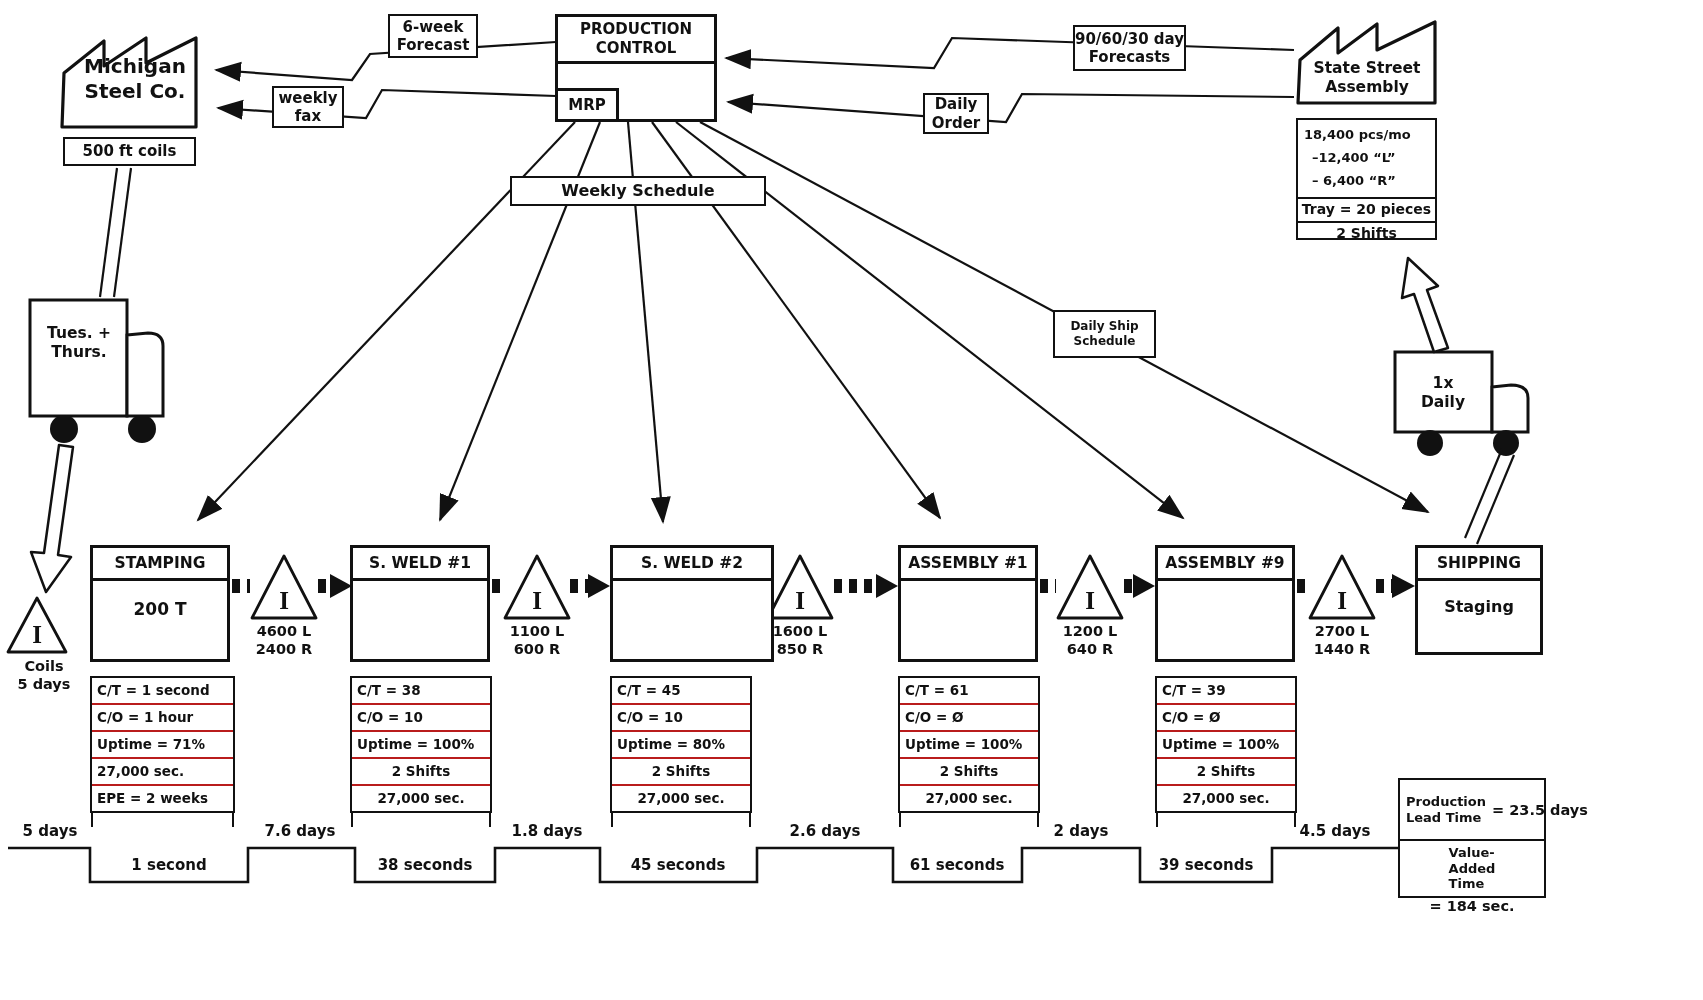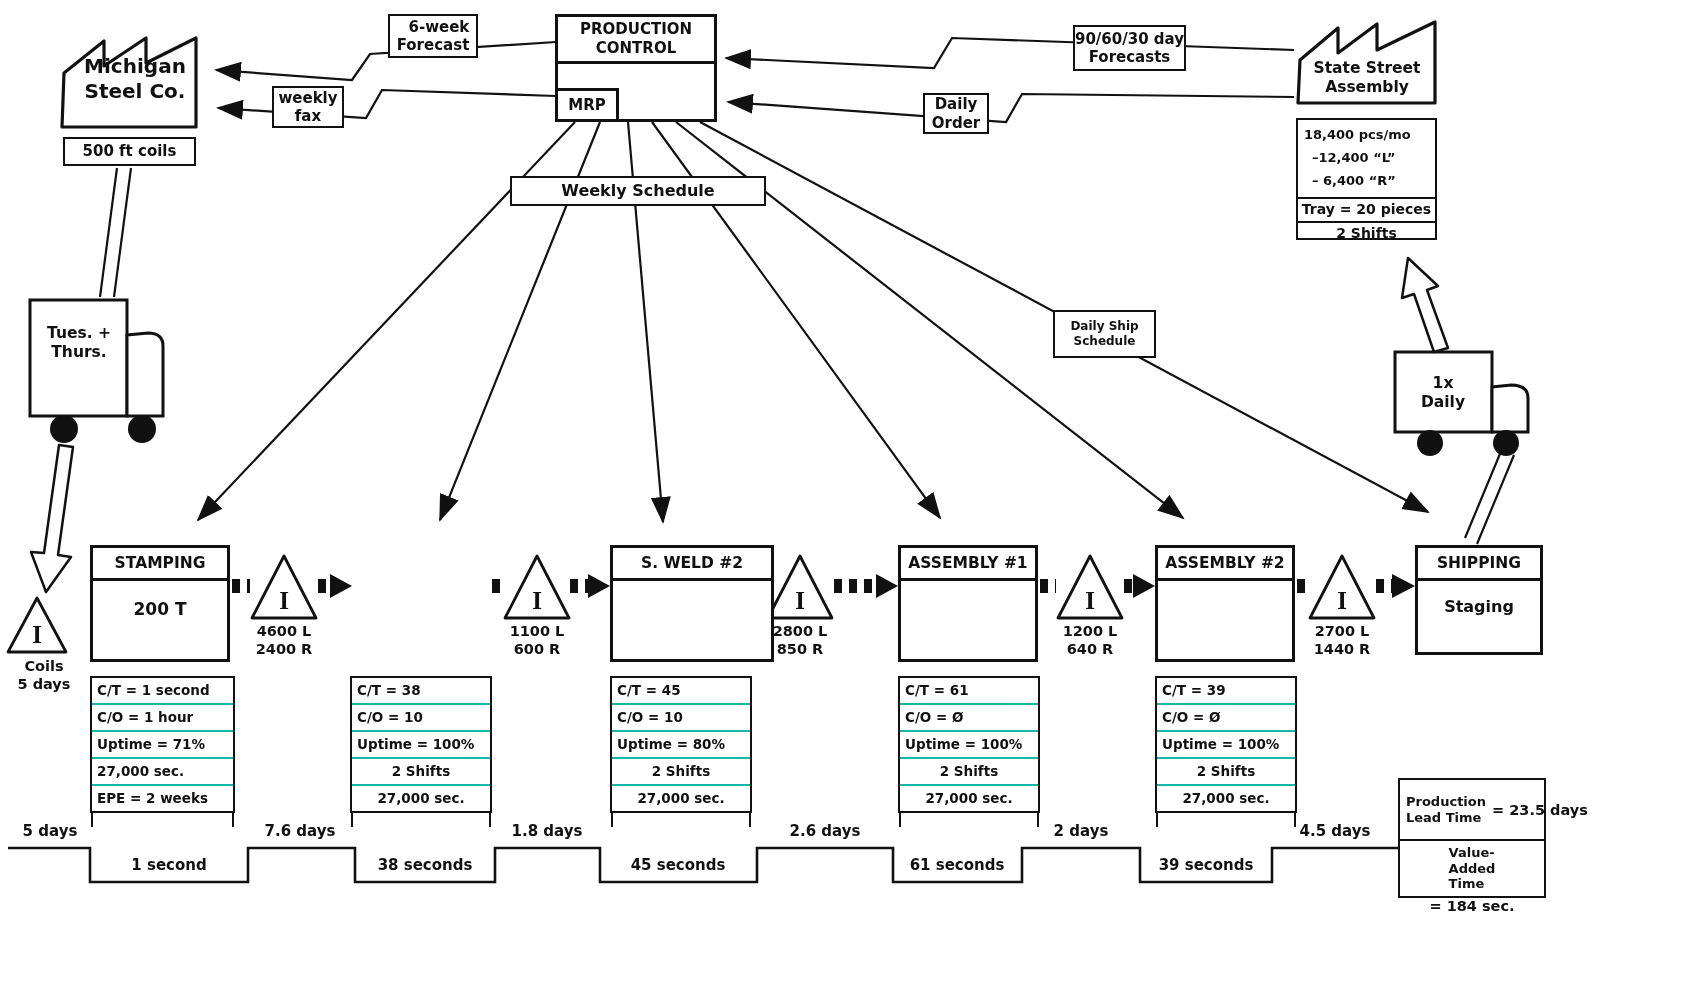--- a/index.html
+++ b/index.html
@@ -9,21 +9,21 @@
   .abs{position:absolute;box-sizing:border-box;}
   .pre{white-space:pre-line;}
   .infobox{background:#fff;border:2.5px solid #111;display:flex;align-items:center;justify-content:center;
            text-align:center;font-weight:700;line-height:1.22;}
   .plain{display:flex;align-items:center;justify-content:center;text-align:center;font-weight:700;line-height:1.25;}
   .pbox{background:#fff;border:3px solid #111;}
   .phead{height:30px;border-bottom:3px solid #111;display:flex;align-items:center;justify-content:center;
          font-weight:700;font-size:15.5px;}
   .pbody{display:flex;align-items:flex-start;justify-content:center;font-weight:700;font-size:17px;}
   .dbox{background:#fff;border:2.5px solid #111;}
-  .drow{height:25px;line-height:24px;font-size:13.5px;font-weight:700;padding:0 5px;border-top:2px solid #14b8a6;
+  .drow{height:25px;line-height:24px;font-size:13.5px;font-weight:700;padding:0 5px;border-top:2px solid #b91c1c;
         overflow:hidden;}
   .drow:first-child{border-top:none;}
   .drow.c{text-align:center;}
   .isym{font-family:"Liberation Serif","DejaVu Serif",serif;font-weight:700;font-size:25px;
         display:flex;align-items:center;justify-content:center;}
   .invlbl{font-weight:700;font-size:14.5px;text-align:center;line-height:1.25;}
   .tlday{font-weight:700;font-size:15px;text-align:center;}
   .tlsec{font-weight:700;font-size:15px;text-align:center;}
   .sumcell{display:flex;align-items:center;gap:6px;padding:4px 6px;box-sizing:border-box;}
   .sumlab{font-weight:700;font-size:13px;line-height:1.2;}
@@ -139,69 +139,72 @@
     <div style="border-top:2px solid #111;height:22px;line-height:21px;text-align:center;font-weight:700;font-size:14px;">Tray = 20 pieces</div>
     <div style="border-top:2px solid #111;height:22px;line-height:21px;text-align:center;font-weight:700;font-size:14px;">2 Shifts</div>
   </div>
 
   <div class="abs pbox" style="left:555px;top:14px;width:162px;height:108px;">
     <div class="plain pre" style="height:44px;border-bottom:3px solid #111;font-size:15px;">PRODUCTION
 CONTROL</div>
     <div class="abs plain" style="left:-3px;bottom:-3px;width:64px;height:34px;border:3px solid #111;background:#fff;font-size:15px;">MRP</div>
   </div>
 
-  <div class="abs infobox pre" style="left:388px;top:14px;width:90px;height:44px;font-size:15px;text-align:right;">6-week
+  <div class="abs infobox pre" style="left:388px;top:14px;width:90px;height:44px;font-size:15px;">6-week
 Forecast</div>
   <div class="abs infobox pre" style="left:272px;top:86px;width:72px;height:42px;font-size:15px;">weekly
 fax</div>
   <div class="abs infobox pre" style="left:1073px;top:25px;width:113px;height:46px;font-size:15px;text-align:center;">90/60/30 day
 Forecasts</div>
   <div class="abs infobox pre" style="left:923px;top:93px;width:66px;height:41px;font-size:15px;">Daily
 Order</div>
   <div class="abs infobox" style="left:510px;top:176px;width:256px;height:30px;font-size:16px;">Weekly Schedule</div>
   <div class="abs infobox pre" style="left:1053px;top:310px;width:103px;height:48px;font-size:12px;">Daily Ship
 Schedule</div>
 
   <div class="abs plain pre" style="left:34px;top:318px;width:90px;height:50px;font-size:15.5px;">Tues. +
 Thurs.</div>
   <div class="abs plain pre" style="left:1398px;top:368px;width:90px;height:50px;font-size:15.5px;">1x
 Daily</div>
 
   <div class="abs pbox" style="left:90px;top:545px;width:140px;height:117px;">
     <div class="phead">STAMPING</div>
     <div class="pbody" style="padding-top:18px;">200 T</div>
   </div>
+  <div class="abs pbox" style="left:350px;top:545px;width:140px;height:117px;">
+    <div class="phead">S. WELD #1</div>
+  </div>
   <div class="abs pbox" style="left:610px;top:545px;width:164px;height:117px;">
     <div class="phead">S. WELD #2</div>
   </div>
   <div class="abs pbox" style="left:898px;top:545px;width:140px;height:117px;">
     <div class="phead">ASSEMBLY #1</div>
   </div>
   <div class="abs pbox" style="left:1155px;top:545px;width:140px;height:117px;">
-    <div class="phead">ASSEMBLY #2</div>
+    <div class="phead">ASSEMBLY #9</div>
   </div>
   <div class="abs pbox" style="left:1415px;top:545px;width:128px;height:110px;">
     <div class="phead">SHIPPING</div>
     <div class="pbody" style="padding-top:16px;font-size:16px;">Staging</div>
   </div>
 
   <div class="abs isym" style="left:22px;top:620px;width:30px;height:30px;">I</div>
   <div class="abs isym" style="left:269px;top:586px;width:30px;height:30px;">I</div>
   <div class="abs isym" style="left:522px;top:586px;width:30px;height:30px;">I</div>
   <div class="abs isym" style="left:785px;top:586px;width:30px;height:30px;">I</div>
   <div class="abs isym" style="left:1075px;top:586px;width:30px;height:30px;">I</div>
   <div class="abs isym" style="left:1327px;top:586px;width:30px;height:30px;">I</div>
 
   <div class="abs invlbl pre" style="left:2px;top:657px;width:84px;">Coils
 5 days</div>
   <div class="abs invlbl pre" style="left:244px;top:622px;width:80px;">4600 L
 2400 R</div>
   <div class="abs invlbl pre" style="left:497px;top:622px;width:80px;">1100 L
 600 R</div>
-  <div class="abs invlbl pre" style="left:760px;top:622px;width:80px;">2800 L
+  <div class="abs invlbl pre" style="left:760px;top:622px;width:80px;">1600 L
 850 R</div>
   <div class="abs invlbl pre" style="left:1050px;top:622px;width:80px;">1200 L
 640 R</div>
   <div class="abs invlbl pre" style="left:1302px;top:622px;width:80px;">2700 L
 1440 R</div>
 
   <div class="abs dbox" style="left:90px;top:676px;width:145px;">
     <div class="drow">C/T = 1 second</div>
     <div class="drow">C/O =  1 hour</div>
     <div class="drow">Uptime = 71%</div>

